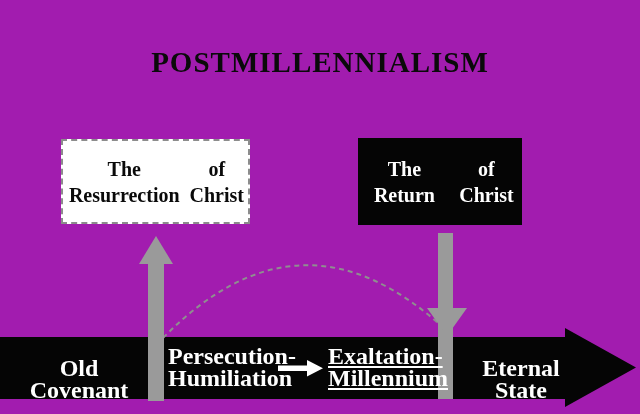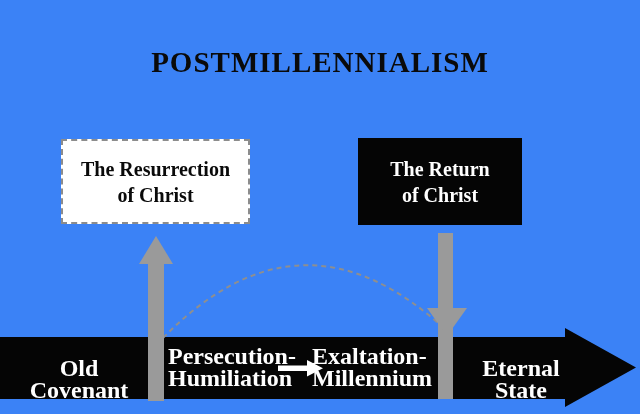--- a/index.html
+++ b/index.html
@@ -4,39 +4,39 @@
 <style>
   html, body {
     margin: 0;
     padding: 0;
     background: #ffffff;
   }
   .canvas {
     position: relative;
     width: 640px;
     height: 414px;
-    background: #3b82f6;
+    background: #a21caf;
     overflow: hidden;
     font-family: "Liberation Serif", "DejaVu Serif", serif;
   }
   .title {
     position: absolute;
     left: 0;
     top: 46px;
     width: 640px;
     text-align: center;
     font-size: 29px;
     font-weight: bold;
     letter-spacing: 1px;
     color: #0a0a0a;
   }
   .eventbox {
     position: absolute;
     display: flex;
-    flex-direction: column;
+    flex-direction: row;
     align-items: center;
     justify-content: center;
     text-align: center;
     font-weight: bold;
     font-size: 20px;
     line-height: 26px;
   }
   .eventbox.dashed {
     left: 61px;
     top: 139px;
@@ -74,21 +74,21 @@
     color: #ffffff;
     font-weight: bold;
     text-align: center;
     line-height: 22px;
   }
   .tl-label span { display: block; }
   .tl-single { font-size: 24px; top: 357px; }
   .tl-double { font-size: 24px; top: 345px; }
   .lbl-old      { left: 9px;   width: 140px; }
   .lbl-pers     { left: 168px; width: 116px; }
-  .lbl-exalt    { left: 312px; width: 101px; }
+  .lbl-exalt    { left: 328px; width: 101px; text-decoration: underline; }
   .lbl-eternal  { left: 460px; width: 122px; }
 </style>
 </head>
 <body>
 
 <div class="canvas">
 
   <div class="title">POSTMILLENNIALISM</div>
 
   <div class="eventbox dashed">

